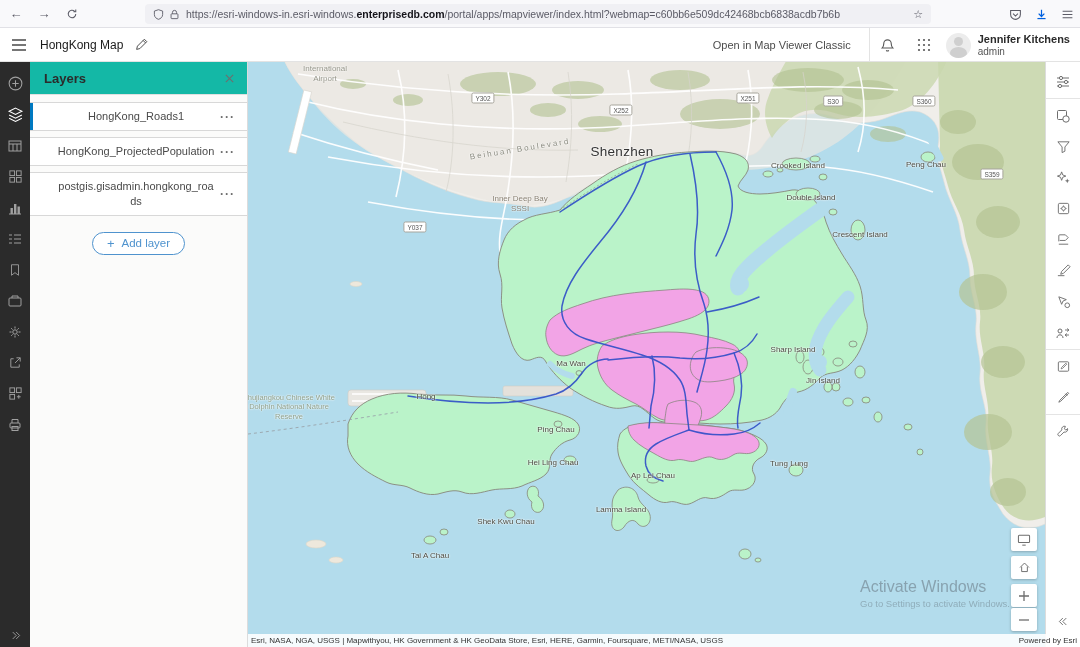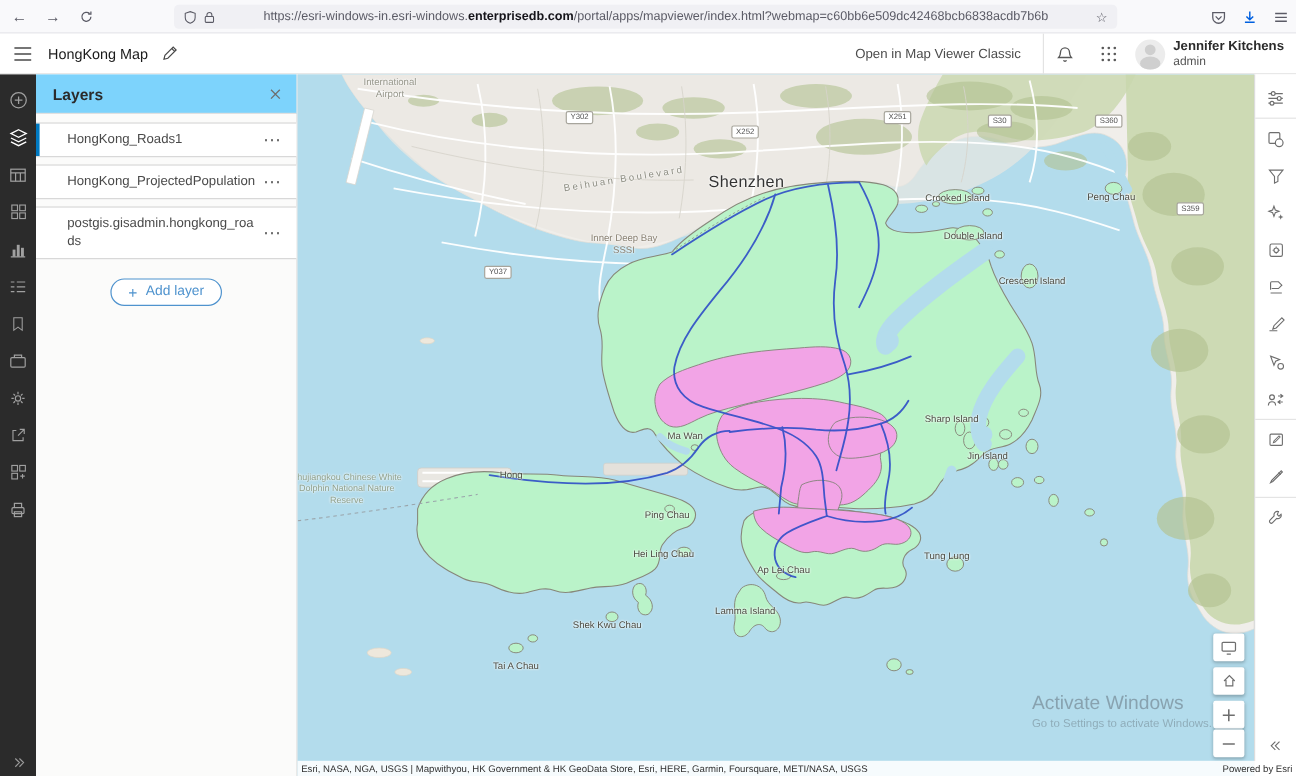--- a/index.html
+++ b/index.html
@@ -3,21 +3,21 @@
 <meta charset="utf-8">
 <style>
   * { box-sizing: border-box; margin: 0; padding: 0; }
   html,body { width:1080px; height:647px; overflow:hidden; font-family:"Liberation Sans",sans-serif; background:#fff; }
 
   
   .browser-bar { position:relative; height:28px; background:#f9f9fb; border-bottom:1px solid #e1e1e6; display:flex; align-items:center; }
   .nav-btn { width:24px; height:22px; display:flex; align-items:center; justify-content:center; color:#5b5b66; font-size:13px; margin-left:4px; cursor:pointer; }
   .url-field { position:absolute; left:145px; top:4px; width:786px; height:20px; background:#f0f0f4; border-radius:4px; display:flex; align-items:center; padding:0 8px; }
   .url-field svg { flex:0 0 auto; }
-  .url-text { font-size:10.5px; color:#5b5b66; margin-left:6px; white-space:nowrap; overflow:hidden; flex:1;text-align:center; }
+  .url-text { font-size:10.5px; color:#5b5b66; margin-left:6px; white-space:nowrap; overflow:hidden; flex:1; }
   .url-text b { color:#15141a; font-weight:bold; }
   .star { color:#5b5b66; font-size:11px; margin-left:6px; }
   .browser-right { position:absolute; right:6px; top:0; height:28px; display:flex; align-items:center; gap:13px; }
   .browser-right .bi { color:#5b5b66; display:flex; }
 
   
   .app-header { height:34px; background:#fff; border-bottom:1px solid #e3e3e3; display:flex; align-items:center; position:relative; }
   .hamburger { width:38px; display:flex; justify-content:center; color:#4a4a4a; cursor:pointer; }
   .map-title { font-size:12px; color:#1a1a1a; margin-left:2px; }
   .edit-pencil { margin-left:12px; color:#4a4a4a; cursor:pointer; display:flex; }
@@ -35,24 +35,24 @@
 
   
   .content { position:relative; height:585px; display:flex; }
 
   .left-rail { width:30px; background:#2b2b2b; display:flex; flex-direction:column; align-items:center; padding-top:6px; position:relative; flex:0 0 auto; }
   .left-rail .ri { width:30px; height:31px; display:flex; align-items:center; justify-content:center; color:#a0a0a0; cursor:pointer; }
   .left-rail .ri.active { color:#ffffff; }
   .rail-expand { position:absolute; bottom:6px; left:0; width:30px; display:flex; justify-content:center; color:#9a9a9a; cursor:pointer; }
 
   .layers-panel { width:218px; background:#fbfbfa; border-right:1px solid #dcdcdc; position:relative; flex:0 0 auto; }
-  .panel-header { height:33px; display:flex; align-items:center; justify-content:space-between; padding:0 12px 0 14px; border-bottom:1px solid #e0e0e0; background:#7dd3fc; }
+  .panel-header { height:33px; display:flex; align-items:center; justify-content:space-between; padding:0 12px 0 14px; border-bottom:1px solid #e0e0e0; background:#14b8a6; }
   .panel-title { font-size:13px; font-weight:bold; color:#2b2b2b; }
   .panel-close { color:#6e6e6e; cursor:pointer; display:flex; }
-  .layer-list { padding-top:7px; }
+  .layer-list { padding-top:7px;text-align:center; }
   .layer-item { background:#fff; border-top:1px solid #d8d8d8; border-bottom:1px solid #d8d8d8; min-height:29px; margin-bottom:6px; display:flex; align-items:center; position:relative; padding:6px 8px 6px 26px; }
   .layer-item.selected::before { content:""; position:absolute; left:0; top:0; bottom:0; width:3px; background:#0079c1; }
   .layer-name { font-size:11px; color:#4a4a4a; flex:1; word-break:break-all; line-height:1.35; }
   .menu-dots { color:#6e6e6e; font-size:12px; letter-spacing:1px; cursor:pointer; padding:0 4px; }
   .menu-dots::before { content:"···"; font-weight:bold; }
   .add-layer-wrap { display:flex; justify-content:center; margin-top:16px; }
   .add-layer-btn { display:flex; align-items:center; gap:7px; border:1px solid #4f93ce; color:#4f93ce; background:#fff; border-radius:13px; padding:4px 14px; font-size:11.5px; cursor:pointer; }
   .plus-glyph { font-size:13px; line-height:1; }
 
   

